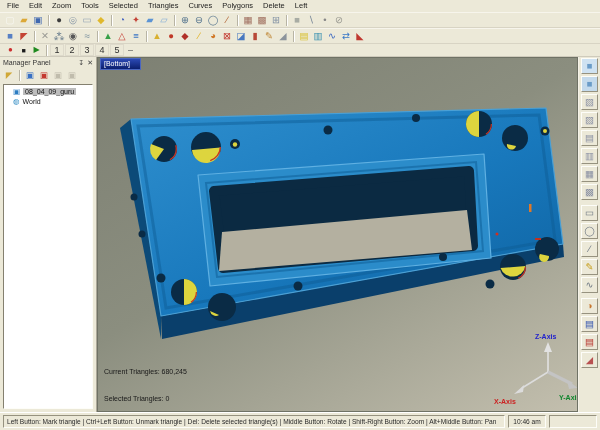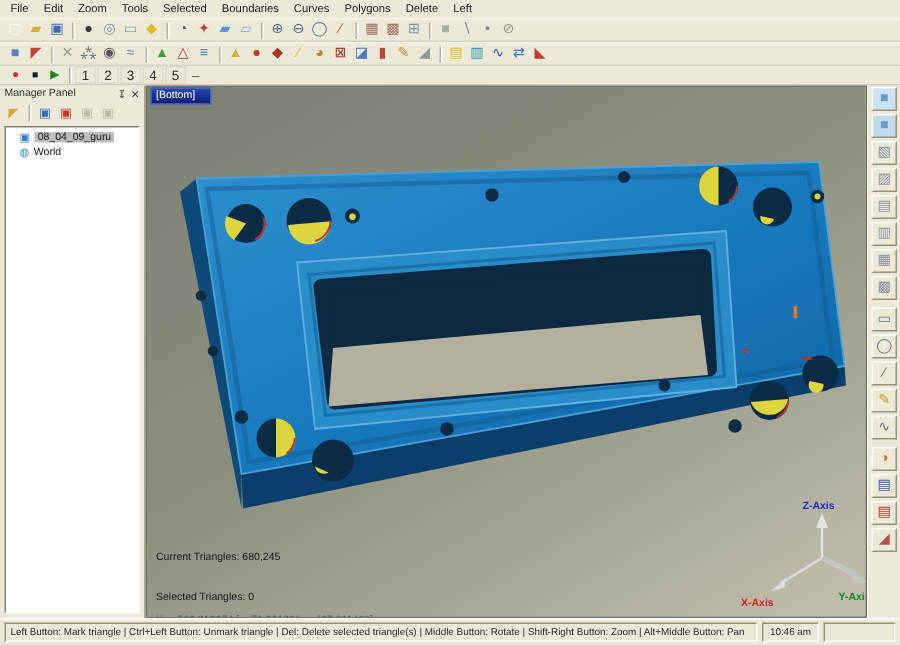--- a/index.html
+++ b/index.html
@@ -51,21 +51,21 @@
 </style>
 </head>
 <body>
 
 <div class="menu-bar" id="menu-bar">
     <span class="menu-item">File</span>
     <span class="menu-item">Edit</span>
     <span class="menu-item">Zoom</span>
     <span class="menu-item">Tools</span>
     <span class="menu-item">Selected</span>
-    <span class="menu-item">Boundaries</span>
+    <span class="menu-item">Triangles</span>
     <span class="menu-item">Curves</span>
     <span class="menu-item">Polygons</span>
     <span class="menu-item">Delete</span>
     <span class="menu-item">Left</span>
   </div>
 
 <div class="toolbar" id="toolbar-row1">
     <span class="tbtn" style="color: rgb(248, 248, 244);">▢</span>
     <span class="tbtn" style="color: rgb(220, 168, 56);">▰</span>
     <span class="tbtn" style="color: rgb(64, 104, 176);">▣</span>

